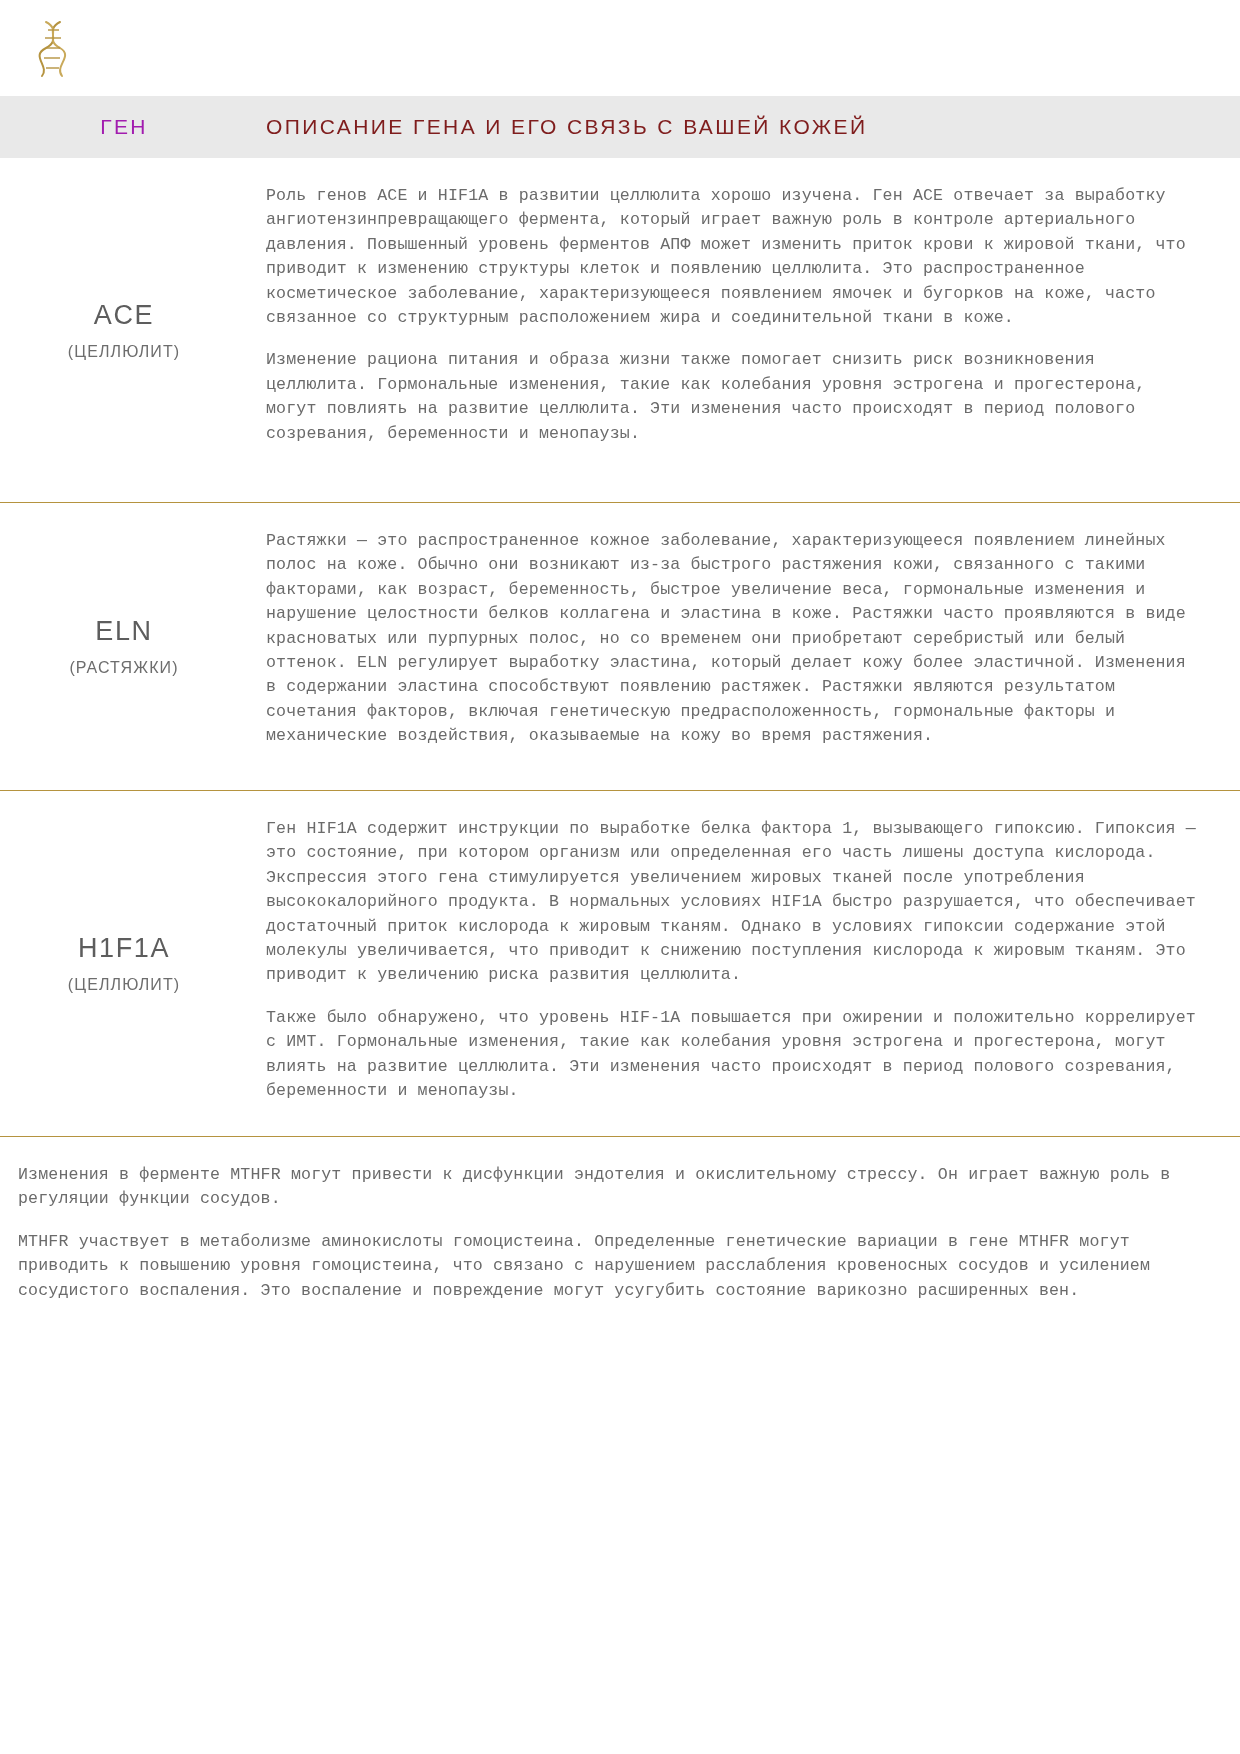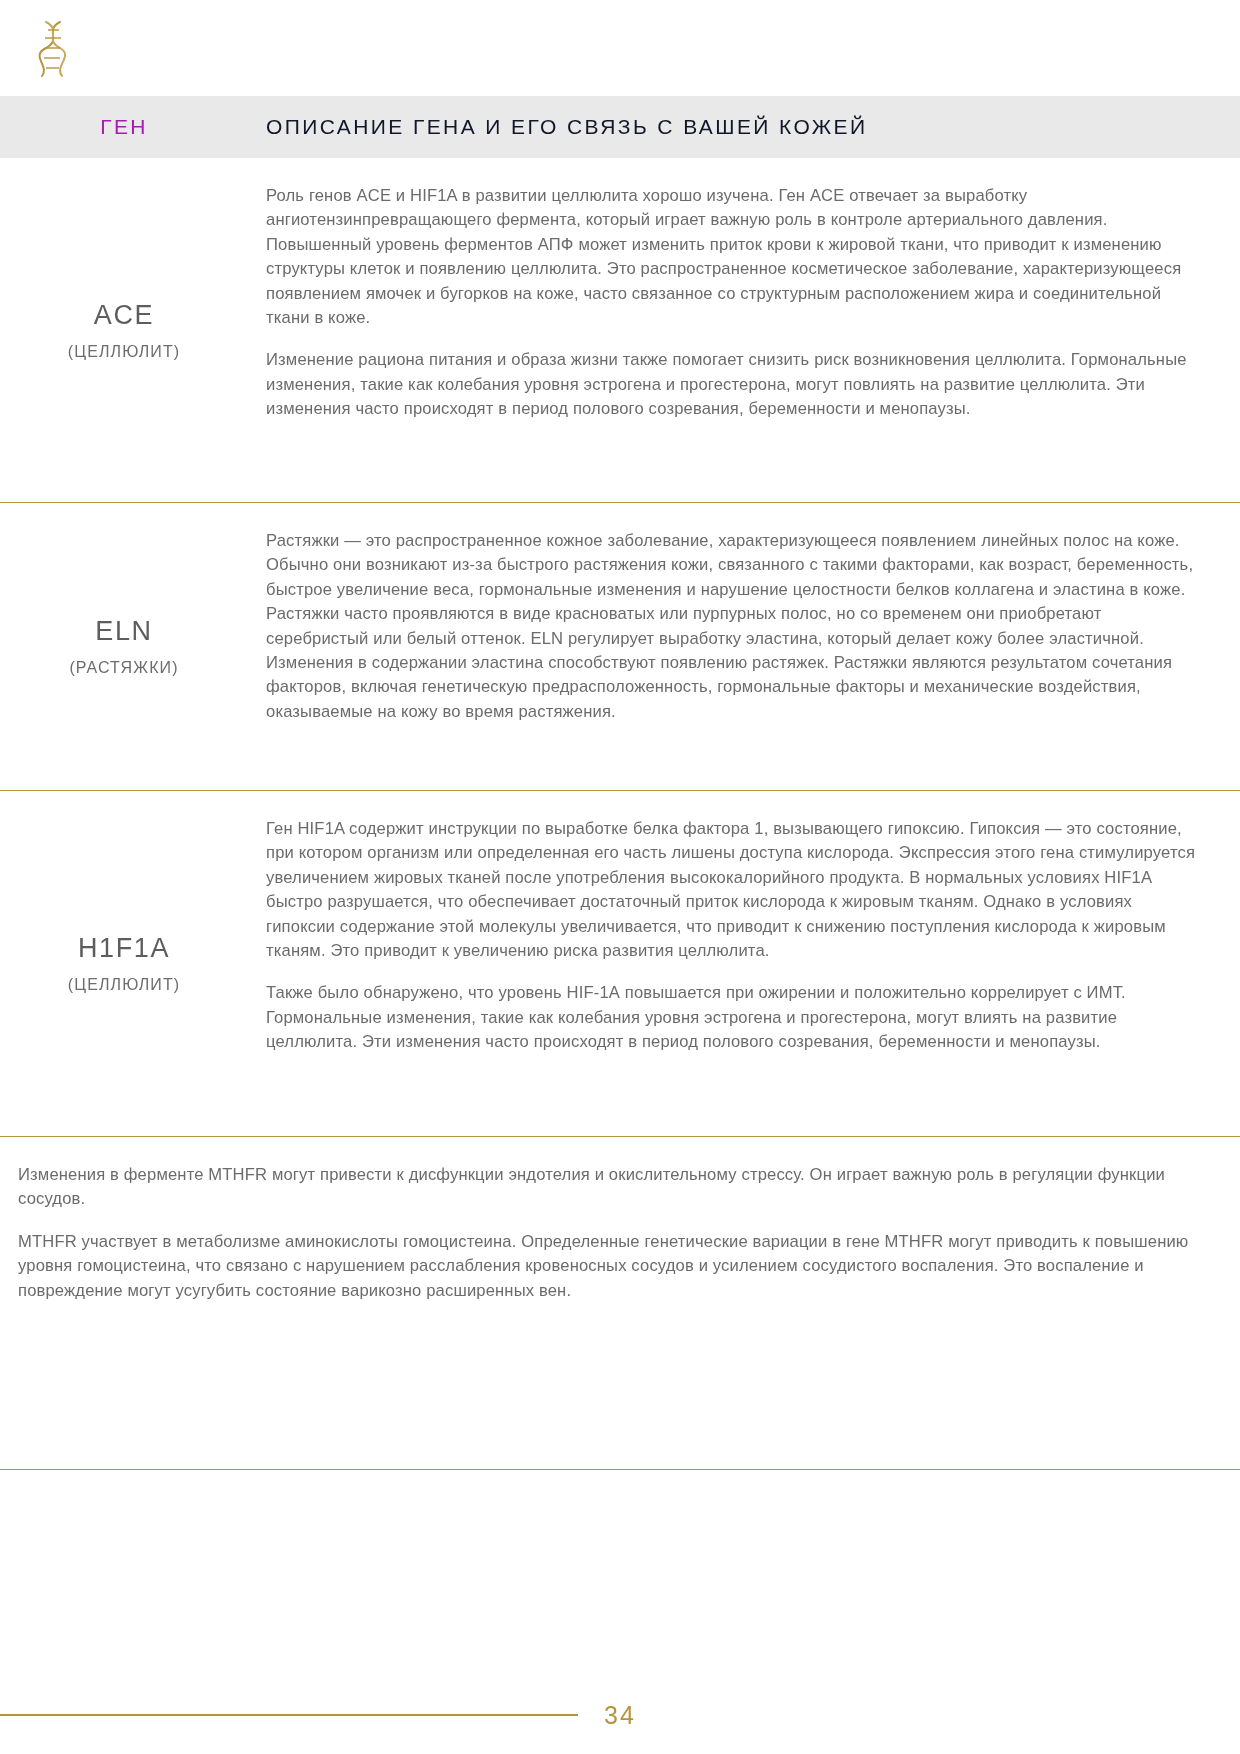--- a/index.html
+++ b/index.html
@@ -48,21 +48,21 @@
     text-align: center;
     font-size: 21px;
     letter-spacing: 2.4px;
     color: #a21caf;
     font-weight: 400;
   }
   .th-desc {
     flex: 1;
     font-size: 21px;
     letter-spacing: 2.4px;
-    color: #0f172a;
+    color: #7f1d1d;
     font-weight: 400;
     padding-left: 18px;
   }
 
   
   .row {
     display: flex;
     border-bottom: 1.5px solid #b5933f;
     box-sizing: border-box;
   }
@@ -90,20 +90,21 @@
     font-size: 16px;
     letter-spacing: 1.1px;
     color: #6d6d6d;
     font-weight: 400;
   }
 
   .cell-desc {
     flex: 1;
     padding: 26px 44px 26px 18px;
     box-sizing: border-box;
+    font-family: Liberation Mono, monospace;
   }
   .cell-desc p {
     margin: 0 0 18px 0;
     font-size: 16.6px;
     line-height: 24.4px;
     color: #6b6b6b;
     letter-spacing: 0.15px;
   }
   .cell-desc p:last-child { margin-bottom: 0; }
 
@@ -195,19 +196,14 @@
     </div>
   </div>
 
   <div class="row row-mthfr">
     <div class="cell-desc">
       <p>Изменения в ферменте MTHFR могут привести к дисфункции эндотелия и окислительному стрессу. Он играет важную роль в регуляции функции сосудов.</p>
       <p>MTHFR участвует в метаболизме аминокислоты гомоцистеина. Определенные генетические вариации в гене MTHFR могут приводить к повышению уровня гомоцистеина, что связано с нарушением расслабления кровеносных сосудов и усилением сосудистого воспаления. Это воспаление и повреждение могут усугубить состояние варикозно расширенных вен.</p>
     </div>
   </div>
 
-  <div class="footer">
-    <div class="footer-rule footer-left"></div>
-    <div class="page-num">34</div>
-    <div class="footer-rule right" style="background:transparent;"></div>
-  </div>
 
 </div>
 
 </body></html>

